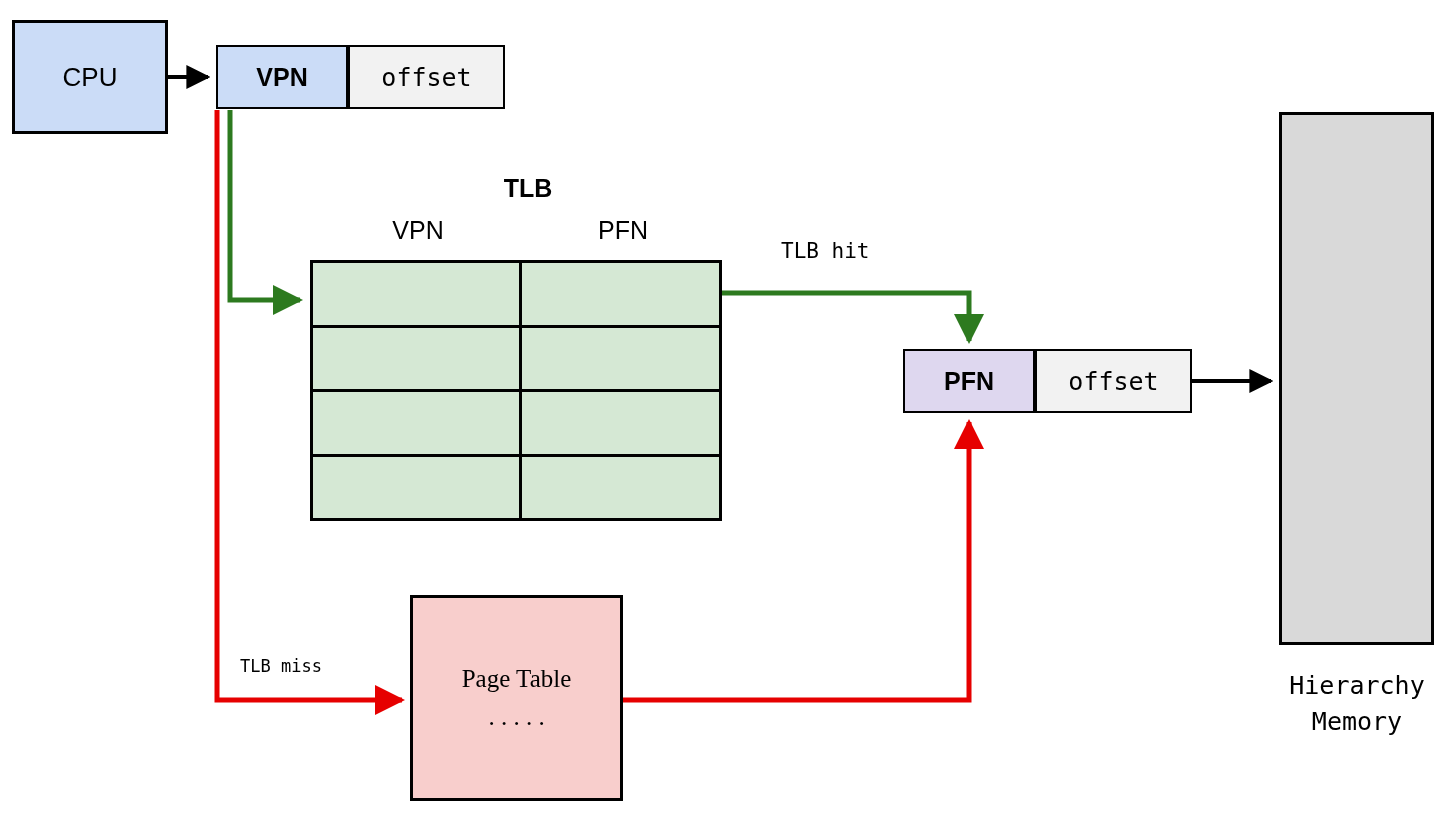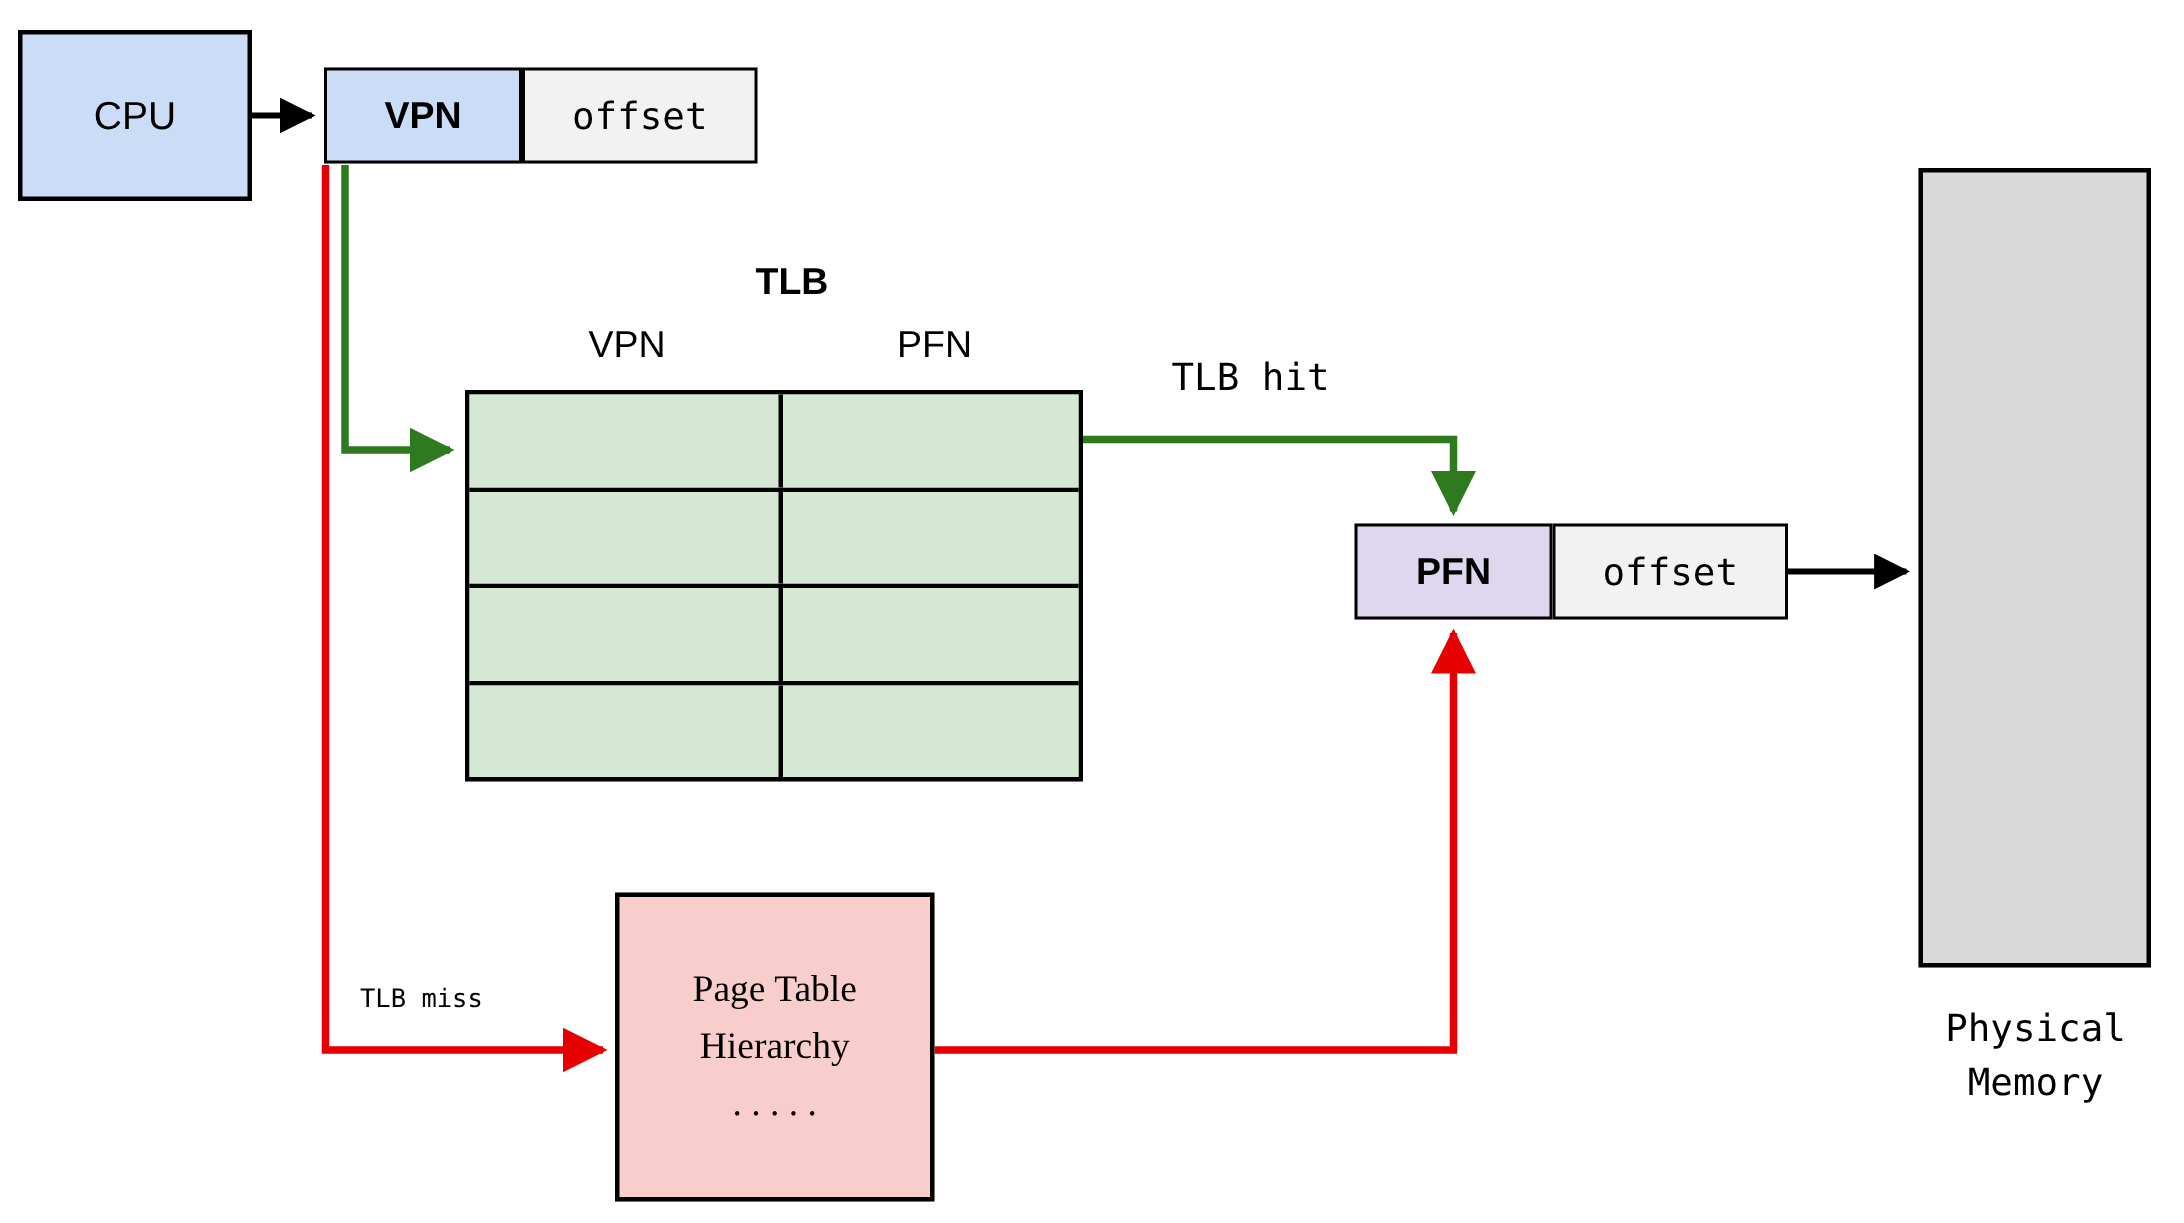--- a/index.html
+++ b/index.html
@@ -151,21 +151,21 @@
   #phys-mem-label {
     left: 1258px; top: 668px; width: 198px; height: 72px;
     font-size: 25px;
     line-height: 36px;
     flex-direction: column;
   }
 
   
   #tlb-hit-label {
     left: 781px; top: 235px; width: 130px; height: 32px;
-    font-size: 25px;
+    font-size: 21px;
     justify-content: flex-start;
   }
   #tlb-miss-label {
     left: 240px; top: 650px; width: 150px; height: 32px;
     font-size: 17px;
     justify-content: flex-start;
   }
 
   
   #edges {
@@ -262,24 +262,23 @@
   <div class="node sans" id="pa-pfn">
     <span>PFN</span>
   </div>
 
   <div class="node mono" id="pa-offset">
     <span>offset</span>
   </div>
 
   <div class="node mono" id="page-table-box">
     <span>Page Table</span>
+    <span>. . . . .</span>
+  </div>
+
+  <div class="node" id="phys-mem-box"></div>
+
+  <div class="label mono" id="phys-mem-label">
     <span>Hierarchy</span>
-    <span>. . . . .</span>
-  </div>
-
-  <div class="node" id="phys-mem-box"></div>
-
-  <div class="label mono" id="phys-mem-label">
-    <span>Physical</span>
     <span>Memory</span>
   </div>
 
 </div>
 
 </body></html>

